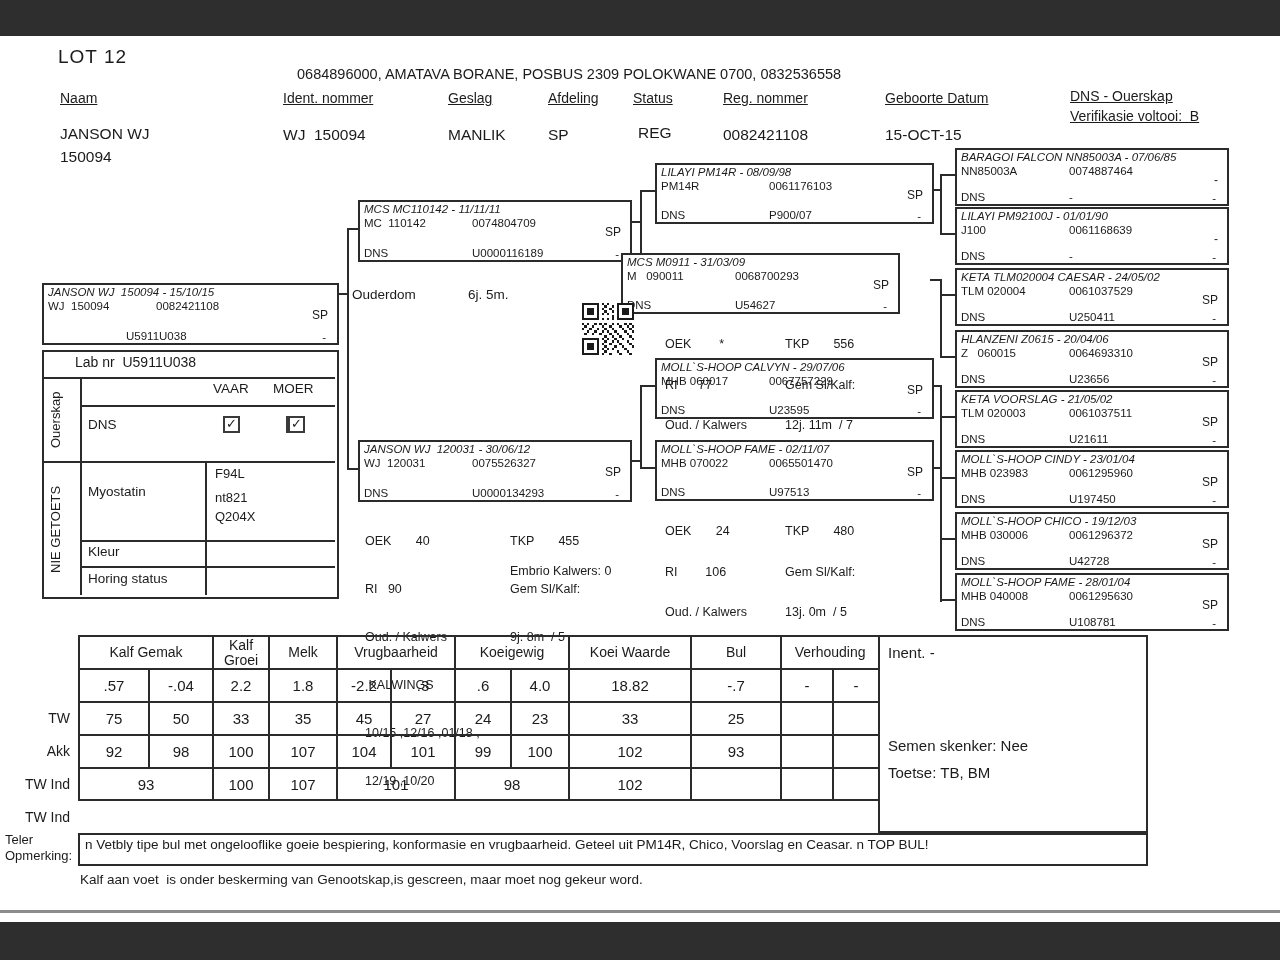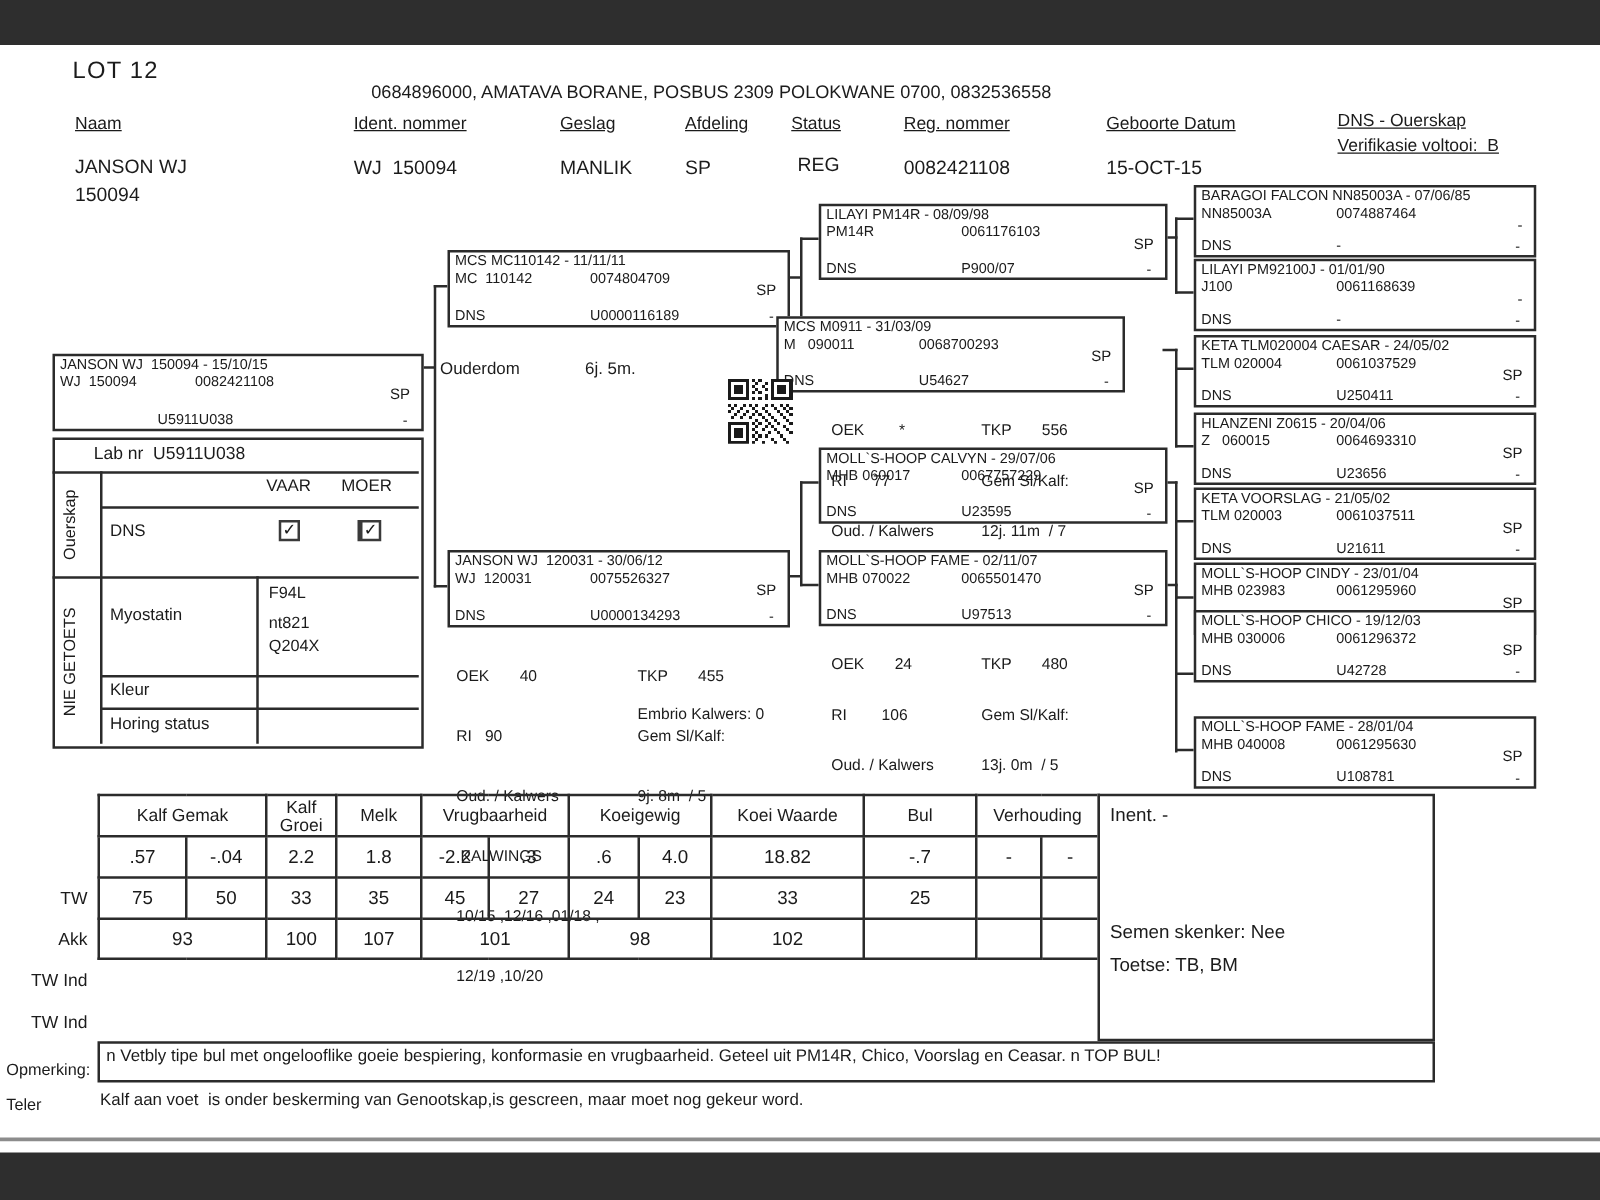--- a/index.html
+++ b/index.html
@@ -5,21 +5,21 @@
   html,body{margin:0;padding:0;}
   body{width:1280px;height:960px;position:relative;background:#fff;
        font-family:"Liberation Sans","DejaVu Sans",sans-serif;color:#1b1b1b;
        -webkit-font-smoothing:antialiased;overflow:hidden;}
   .abs{position:absolute;white-space:pre;}
   .bar{position:absolute;left:0;width:1280px;background:#2e2e2e;}
   .ln{position:absolute;background:#2b2b2b;}
   
   .pbox{position:absolute;border:2px solid #2b2b2b;background:#fff;font-size:11.5px;}
   .pbox span{position:absolute;white-space:pre;}
-  .pb-t{top:1px;left:4px;}
+  .pb-t{top:1px;left:4px;font-style:italic;}
   .pb-i1{top:15px;left:4px;}
   .pb-i2{top:15px;left:112px;text-align:center;}
   .pb-sp{top:23px;right:9px;font-size:12px;}
   .pb-dash{bottom:0px;right:11px;}
   .pb-dnsl{bottom:1px;left:4px;}
   .pb-dnsv{bottom:1px;left:112px;}
   .hlabel{position:absolute;font-size:14px;white-space:pre;text-decoration:underline;}
   .hvalue{position:absolute;font-size:15.5px;white-space:pre;}
   .stat{position:absolute;font-size:12.5px;line-height:13.5px;white-space:pre;}
   .stat2{position:absolute;font-size:12.5px;line-height:16px;white-space:pre;}
@@ -212,21 +212,21 @@
 </div>
 <div class="pbox" style="left:955px;top:450px;width:270px;height:54px">
   <span class="pb-t">MOLL`S-HOOP CINDY - 23/01/04</span>
   <span class="pb-i1">MHB 023983</span>
   <span class="pb-i2">0061295960</span>
   <span class="pb-sp">SP</span>
   <span class="pb-dash">-</span>
   <span class="pb-dnsl">DNS</span>
   <span class="pb-dnsv">U197450</span>
 </div>
-<div class="pbox" style="left:955px;top:488px;width:270px;height:54px">
+<div class="pbox" style="left:955px;top:512px;width:270px;height:54px">
   <span class="pb-t">MOLL`S-HOOP CHICO - 19/12/03</span>
   <span class="pb-i1">MHB 030006</span>
   <span class="pb-i2">0061296372</span>
   <span class="pb-sp">SP</span>
   <span class="pb-dash">-</span>
   <span class="pb-dnsl">DNS</span>
   <span class="pb-dnsv">U42728</span>
 </div>
 <div class="pbox" style="left:955px;top:573px;width:270px;height:54px">
   <span class="pb-t">MOLL`S-HOOP FAME - 28/01/04</span>
@@ -356,38 +356,52 @@
     <td>35</td>
     <td>45</td>
     <td>27</td>
     <td>24</td>
     <td>23</td>
     <td>33</td>
     <td>25</td>
     <td></td>
     <td></td>
   </tr>
+  <tr style="height:33px">
+    <td>92</td>
+    <td>98</td>
+    <td>100</td>
+    <td>107</td>
+    <td>104</td>
+    <td>101</td>
+    <td>99</td>
+    <td>100</td>
+    <td>102</td>
+    <td>93</td>
+    <td></td>
+    <td></td>
+  </tr>
   <tr style="height:32px">
     <td colspan="2">93</td>
     <td>100</td>
     <td>107</td>
     <td colspan="2">101</td>
     <td colspan="2">98</td>
     <td>102</td>
     <td></td>
     <td></td>
     <td></td>
   </tr>
 </tbody>
   </table>
 
 <div class="box2" style="left:878px;top:635px;width:266px;height:194px">
   <div class="abs" style="left:8px;top:7px;font-size:15px">Inent. -</div>
   <div class="abs" style="left:8px;top:100px;font-size:15px">Semen skenker: Nee</div>
   <div class="abs" style="left:8px;top:127px;font-size:15px">Toetse: TB, BM</div>
 </div>
 
-<div class="abs" style="left:5px;top:876px;font-size:13px">Teler</div>
+<div class="abs" style="left:5px;top:832px;font-size:13px">Teler</div>
 <div class="abs" style="left:5px;top:848px;font-size:13px">Opmerking:</div>
 <div class="box2" style="left:78px;top:833px;width:1066px;height:29px">
   <div style="font-size:13.5px;padding:2px 5px;white-space:nowrap">n Vetbly tipe bul met ongelooflike goeie bespiering, konformasie en vrugbaarheid. Geteel uit PM14R, Chico, Voorslag en Ceasar. n TOP BUL!</div>
 </div>
 <div class="abs" style="left:80px;top:872px;font-size:13.5px">Kalf aan voet  is onder beskerming van Genootskap,is gescreen, maar moet nog gekeur word.</div>
 
 </body></html>

